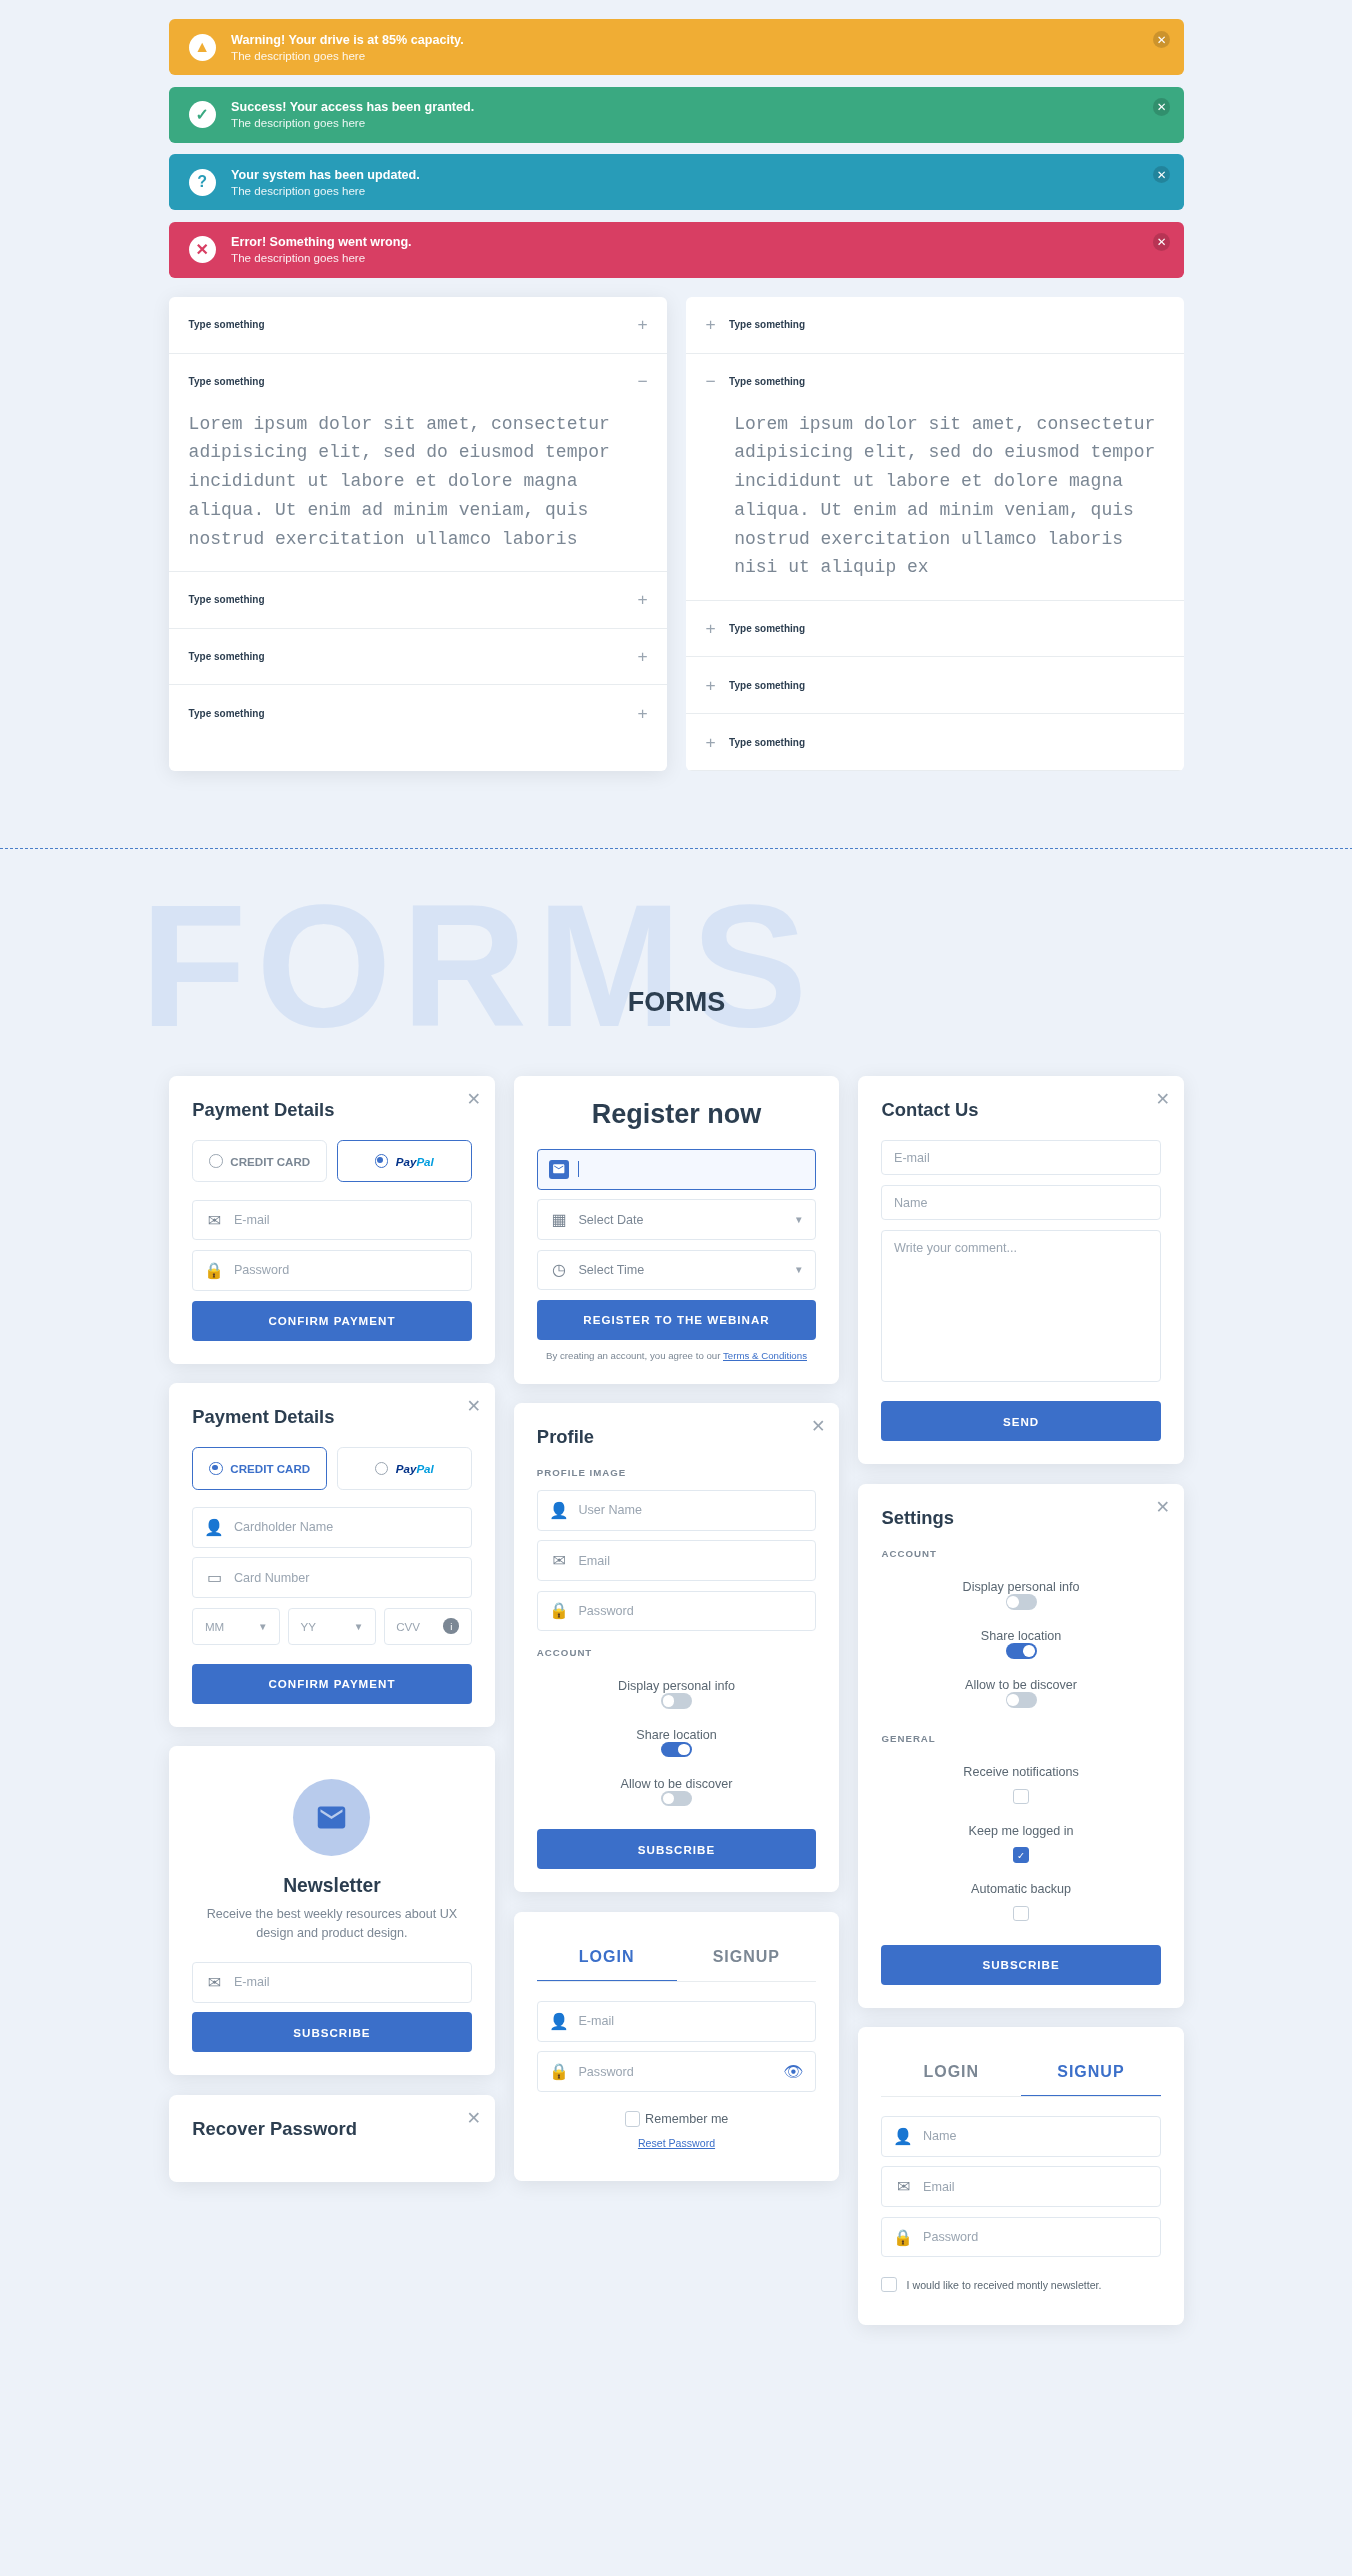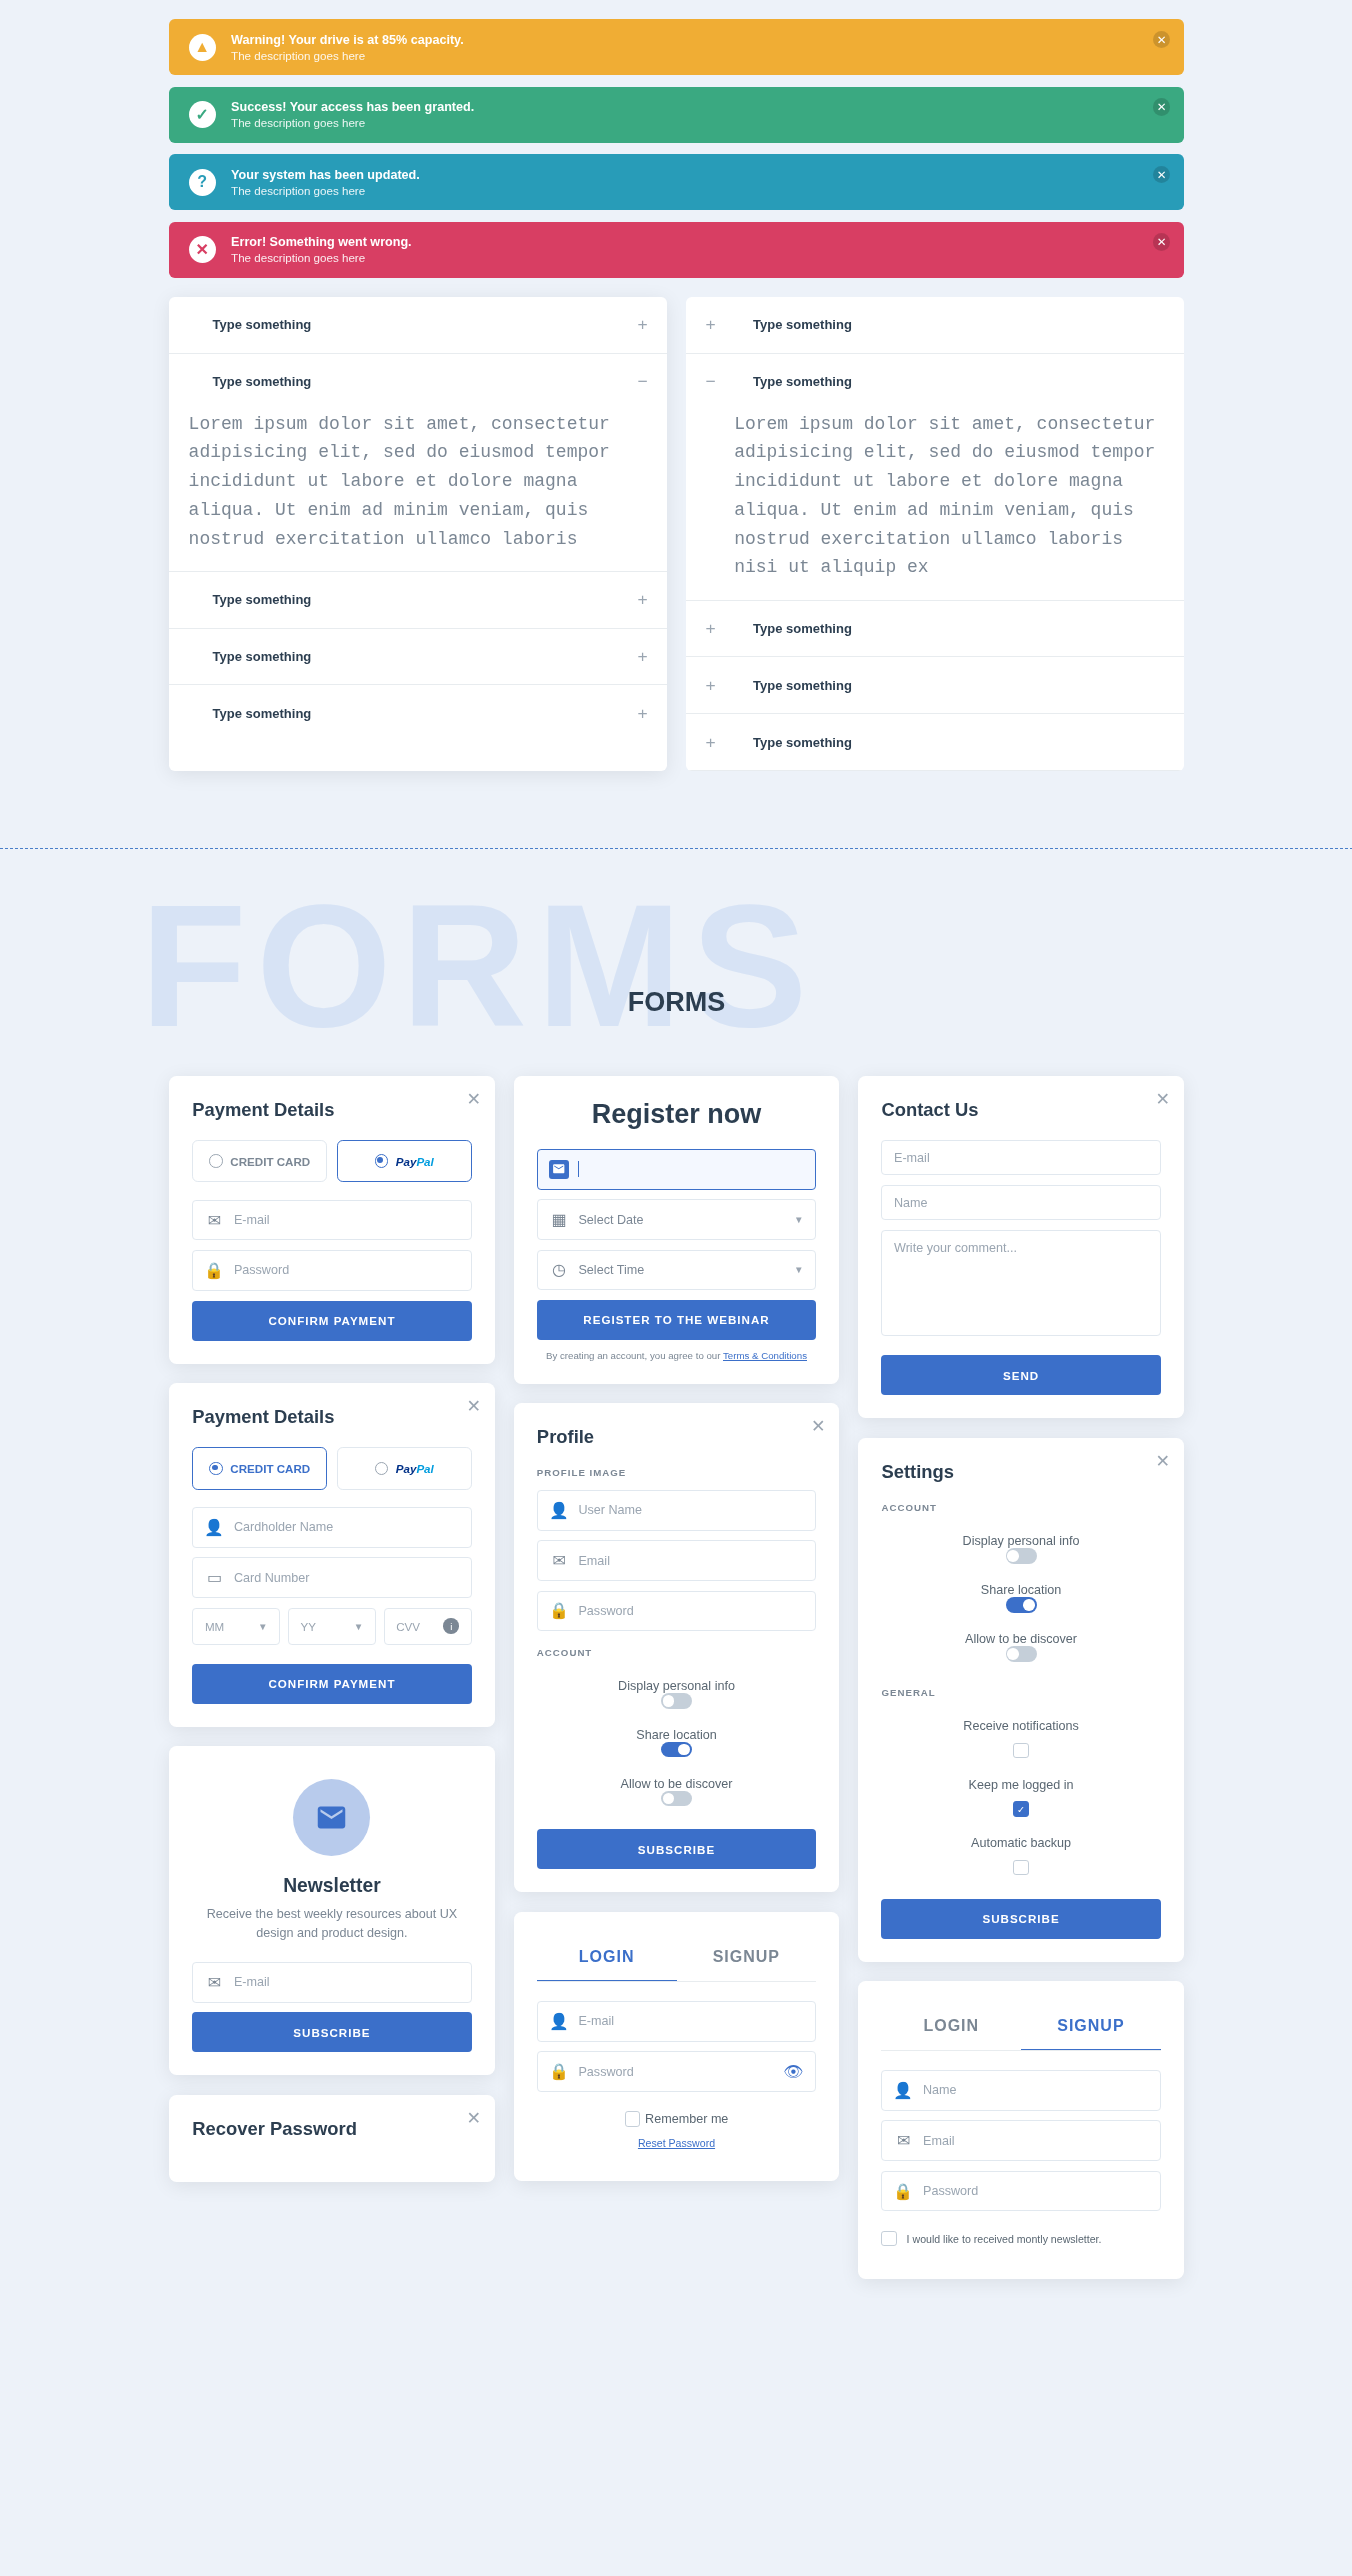--- a/index.html
+++ b/index.html
@@ -23,21 +23,21 @@
 .alert-close { position: absolute; right: 13.5px; top: 11.6px; width: 17.4px; height: 17.4px; border-radius: 50%; background: rgba(0,0,0,0.15); color: #fff; display: flex; align-items: center; justify-content: center; font-size: 11.6px; cursor: pointer; }
 
 
 .accordion-row { display: flex; gap: 19.3px; margin-top: 19.3px; }
 .accordion-col { flex: 1; background: #fff; border-radius: 5.8px; box-shadow: 0 3.9px 19.3px rgba(0,0,0,0.08); overflow: hidden; }
 .accordion-right { background: transparent; box-shadow: none; }
 .accordion-item { border-bottom: 1px solid #e8ecef; }
 .accordion-item:last-child { border-bottom: none; }
 .accordion-header { display: flex; align-items: center; padding: 17.4px 19.3px; cursor: pointer; justify-content: space-between; }
 .accordion-header-right { justify-content: flex-start; gap: 13.5px; }
-.accordion-title { font-weight: 700; font-size: 13px; color: #2c3e50; margin-left: 24px; }
+.accordion-title { font-weight: 700; font-size: 10px; color: #2c3e50; }
 .accordion-toggle { color: #9aa5b1; font-size: 17.4px; font-weight: 300; }
 .accordion-body { padding: 0 19.3px 17.4px 19.3px; font-size: 18px; color: #7b8794; line-height: 1.6; font-family: Liberation Mono, monospace; }
 .accordion-body-right { padding-left: 48px; }
 .accordion-right .accordion-item { background: #fff; border-bottom: 1px solid #e8ecef; }
 
 
 .divider { border-top: 1.9px dashed #4a7fc9; margin: 77px 0 39px; }
 .big-title-bg { font-size: 174px; font-weight: 900; color: #d7e3f5; text-align: left; letter-spacing: 9.7px; line-height: 0.9; margin-left: -29px; }
 .section-title { font-size: 27px; font-weight: 800; color: #2c3e50; text-align: center; margin-top: -58px; margin-bottom: 58px; }
 
@@ -390,21 +390,21 @@
 
       <div class="card">
         <div class="card-close">✕</div>
         <div class="card-title">Contact Us</div>
         <div class="input-group">
           <input class="input-field" placeholder="E-mail" style="">
         </div>
         <div class="input-group">
           <input class="input-field" placeholder="Name" style="">
         </div>
-        <div class="input-group" style="height:106px;align-items:flex-end">
+        <div class="input-group" style="height:152px;align-items:flex-end">
           <textarea class="input-field" style="resize: none; height: 100%;" placeholder="Write your comment..."></textarea>
         </div>
         <button class="btn" style="margin-top:9.7px">Send</button>
       </div>
 
       <div class="card">
         <div class="card-close">✕</div>
         <div class="card-title">Settings</div>
         <div class="subtitle">ACCOUNT</div>
         <div class="toggle-row">

